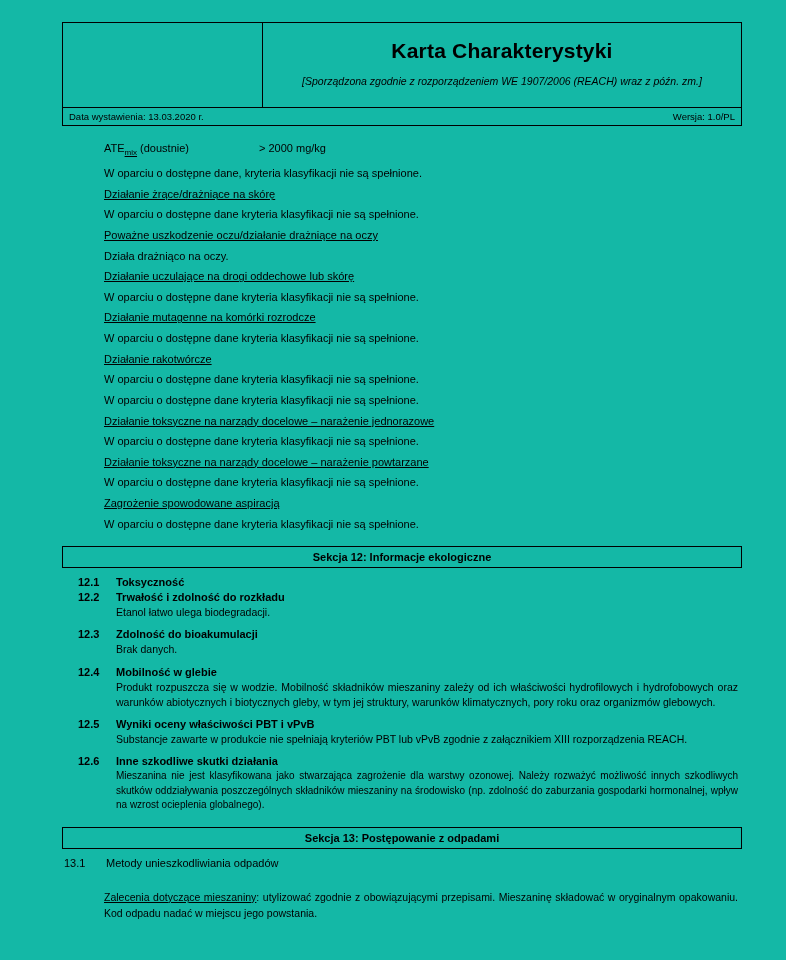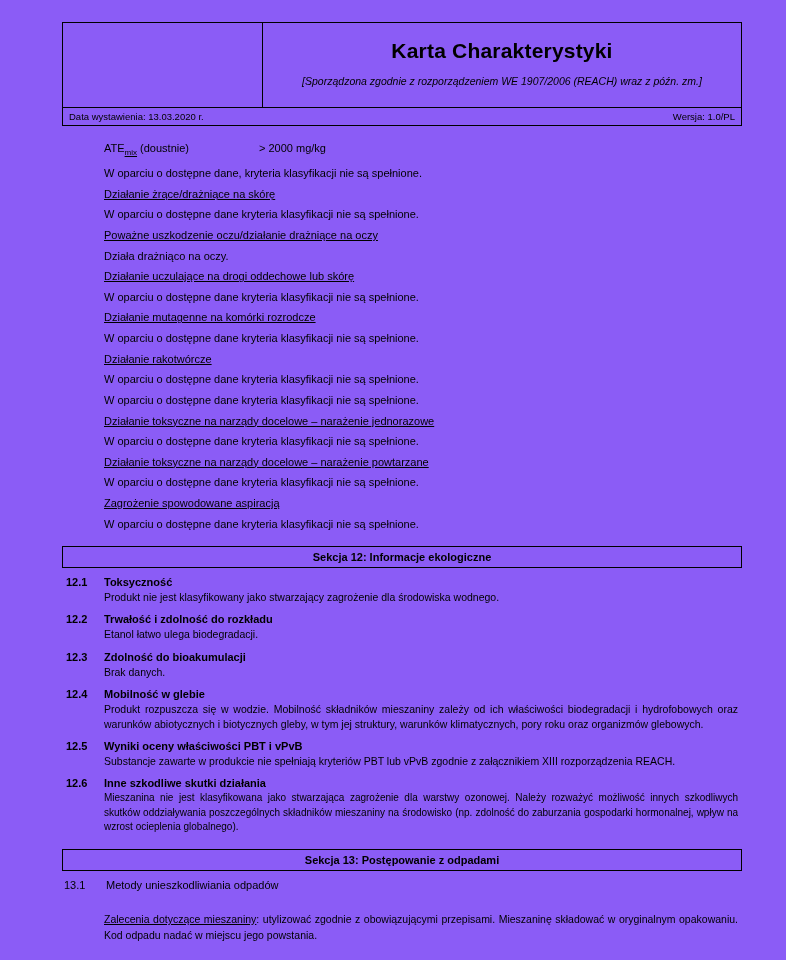--- a/index.html
+++ b/index.html
@@ -13,21 +13,21 @@
     font-family: "Liberation Sans", sans-serif;
     color: #000000;
     font-size: 11px;
     position: relative;
     overflow: hidden;
   }
   .page {
     position: relative;
     width: 786px;
     height: 960px;
-    background: #8b5cf6;
+    background: #14b8a6;
   }
 
   
   .header-wrap {
     position: absolute;
     left: 62px;
     top: 22px;
     width: 680px;
     border: 1px solid #000;
     box-sizing: border-box;
@@ -117,21 +117,21 @@
     text-align: center;
     font-weight: bold;
     font-size: 11px;
     padding: 4px 4px;
     box-sizing: border-box;
     margin: 14px 0 8px 0;
   }
 
   
   .item {
-    margin: 0 0 3px 0;
+    margin: 0 0 3px 12px;
   }
   .item-head {
     display: flex;
     font-weight: bold;
     font-size: 11px;
     margin-bottom: 2px;
   }
   .item-num {
     width: 42px;
     padding-left: 4px;
@@ -213,21 +213,20 @@
       <p class="para">W oparciu o dostępne dane kryteria klasyfikacji nie są spełnione.</p>
     </div>
 
     <div class="section-bar">Sekcja 12: Informacje ekologiczne</div>
 
     <div class="item">
       <div class="item-head">
         <span class="item-num">12.1</span>
         <span class="item-title">Toksyczność</span>
       </div>
-      <div class="item-body">Produkt nie jest klasyfikowany jako stwarzający zagrożenie dla środowiska wodnego.</div>
     </div>
 
     <div class="item">
       <div class="item-head">
         <span class="item-num">12.2</span>
         <span class="item-title">Trwałość i zdolność do rozkładu</span>
       </div>
       <div class="item-body">Etanol łatwo ulega biodegradacji.</div>
     </div>
 
@@ -237,21 +236,21 @@
         <span class="item-title">Zdolność do bioakumulacji</span>
       </div>
       <div class="item-body">Brak danych.</div>
     </div>
 
     <div class="item">
       <div class="item-head">
         <span class="item-num">12.4</span>
         <span class="item-title">Mobilność w glebie</span>
       </div>
-      <div class="item-body just">Produkt rozpuszcza się w wodzie. Mobilność składników mieszaniny zależy od ich właściwości biodegradacji i hydrofobowych oraz warunków abiotycznych i biotycznych gleby, w tym jej struktury, warunków klimatycznych, pory roku oraz organizmów glebowych.</div>
+      <div class="item-body just">Produkt rozpuszcza się w wodzie. Mobilność składników mieszaniny zależy od ich właściwości hydrofilowych i hydrofobowych oraz warunków abiotycznych i biotycznych gleby, w tym jej struktury, warunków klimatycznych, pory roku oraz organizmów glebowych.</div>
     </div>
 
     <div class="item">
       <div class="item-head">
         <span class="item-num">12.5</span>
         <span class="item-title">Wyniki oceny właściwości PBT i vPvB</span>
       </div>
       <div class="item-body just">Substancje zawarte w produkcie nie spełniają kryteriów PBT lub vPvB zgodnie z załącznikiem XIII rozporządzenia REACH.</div>
     </div>
 

